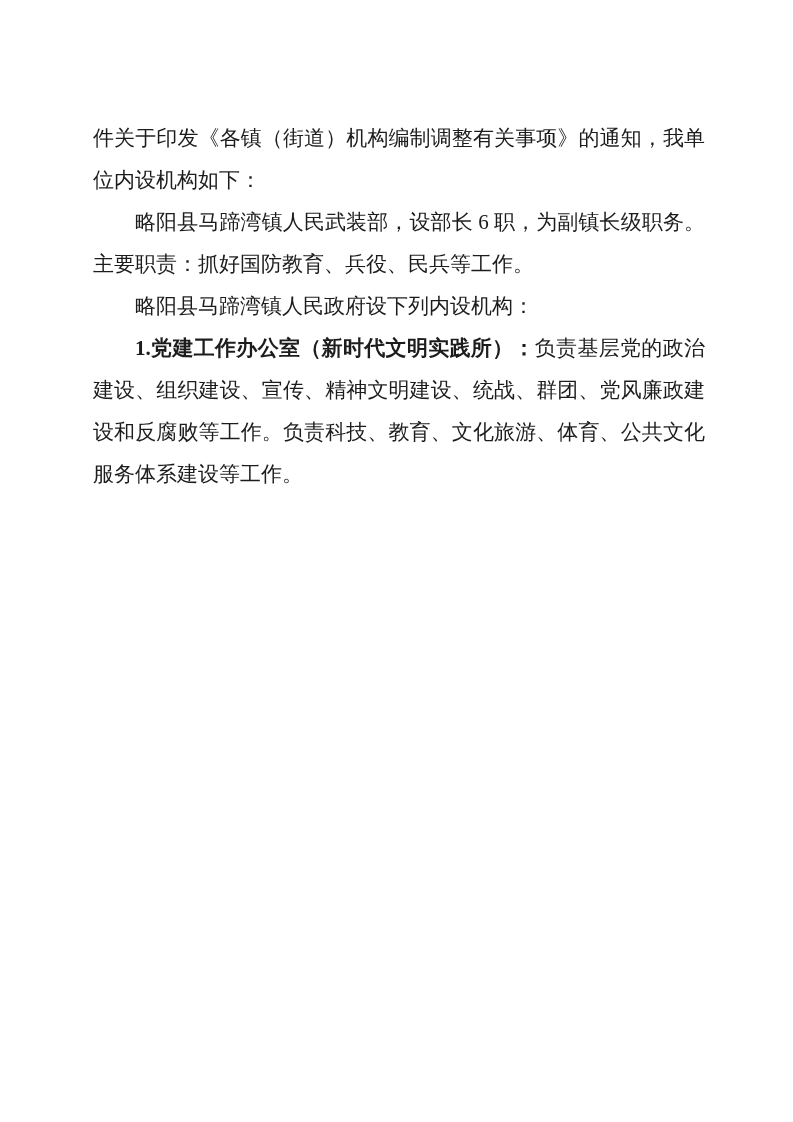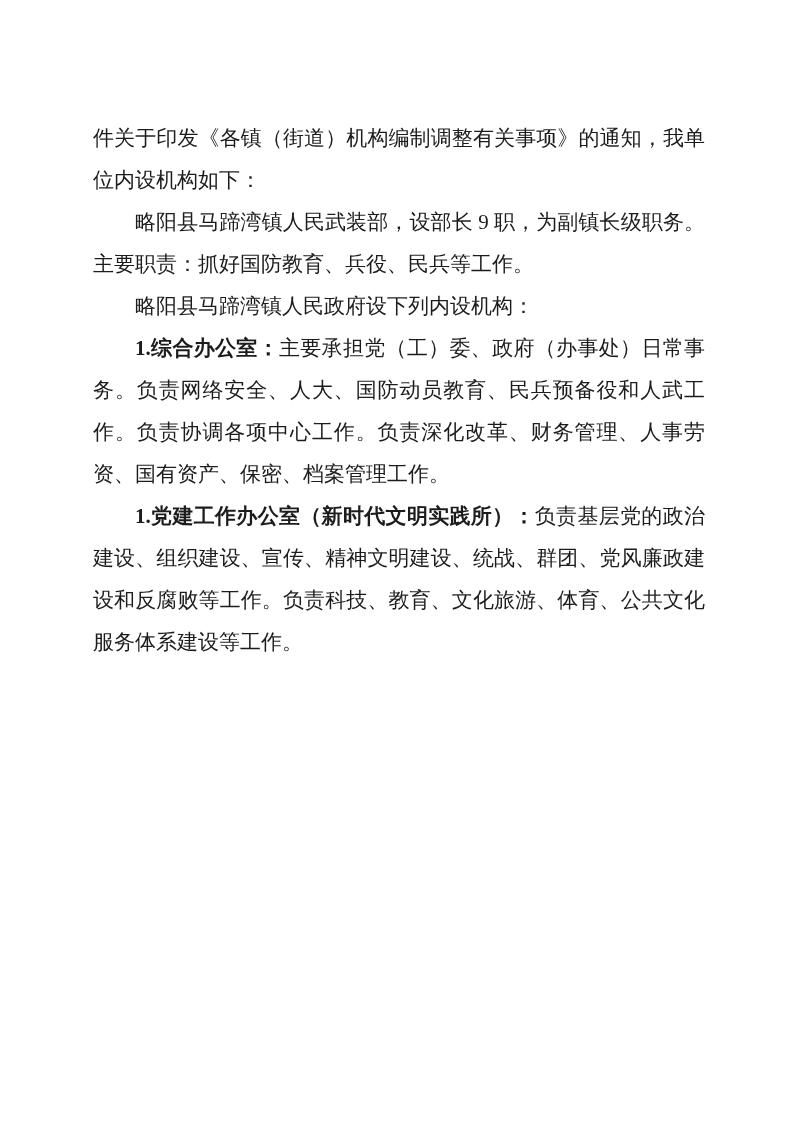--- a/index.html
+++ b/index.html
@@ -44,23 +44,22 @@
 </style>
 </head>
 <body>
 
 <div class="page">
   <div class="content">
 
     <p class="para no-indent"><span>件关于印发《各镇（街道）机构编制调整有关事项》的通知，我单位内设机构如下：</span></p>
 
 
-    <p class="para"><span>略阳县马蹄湾镇人民武装部，设部长 9 职，为副镇长级职务。主要职责：抓好国防教育、兵役、民兵等工作。</span></p>
+    <p class="para"><span>略阳县马蹄湾镇人民武装部，设部长 6 职，为副镇长级职务。主要职责：抓好国防教育、兵役、民兵等工作。</span></p>
 
     <p class="para"><span>略阳县马蹄湾镇人民政府设下列内设机构：</span></p>
 
-    <p class="para"><span class="lead">1.综合办公室：</span><span>主要承担党（工）委、政府（办事处）日常事务。负责网络安全、人大、国防动员教育、民兵预备役和人武工作。负责协调各项中心工作。负责深化改革、财务管理、人事劳资、国有资产、保密、档案管理工作。</span></p>
 
     <p class="para"><span class="lead">1.党建工作办公室（新时代文明实践所）：</span><span>负责基层党的政治建设、组织建设、宣传、精神文明建设、统战、群团、党风廉政建设和反腐败等工作。负责科技、教育、文化旅游、体育、公共文化服务体系建设等工作。</span></p>
 
 
   </div>
 </div>
 
 </body></html>

